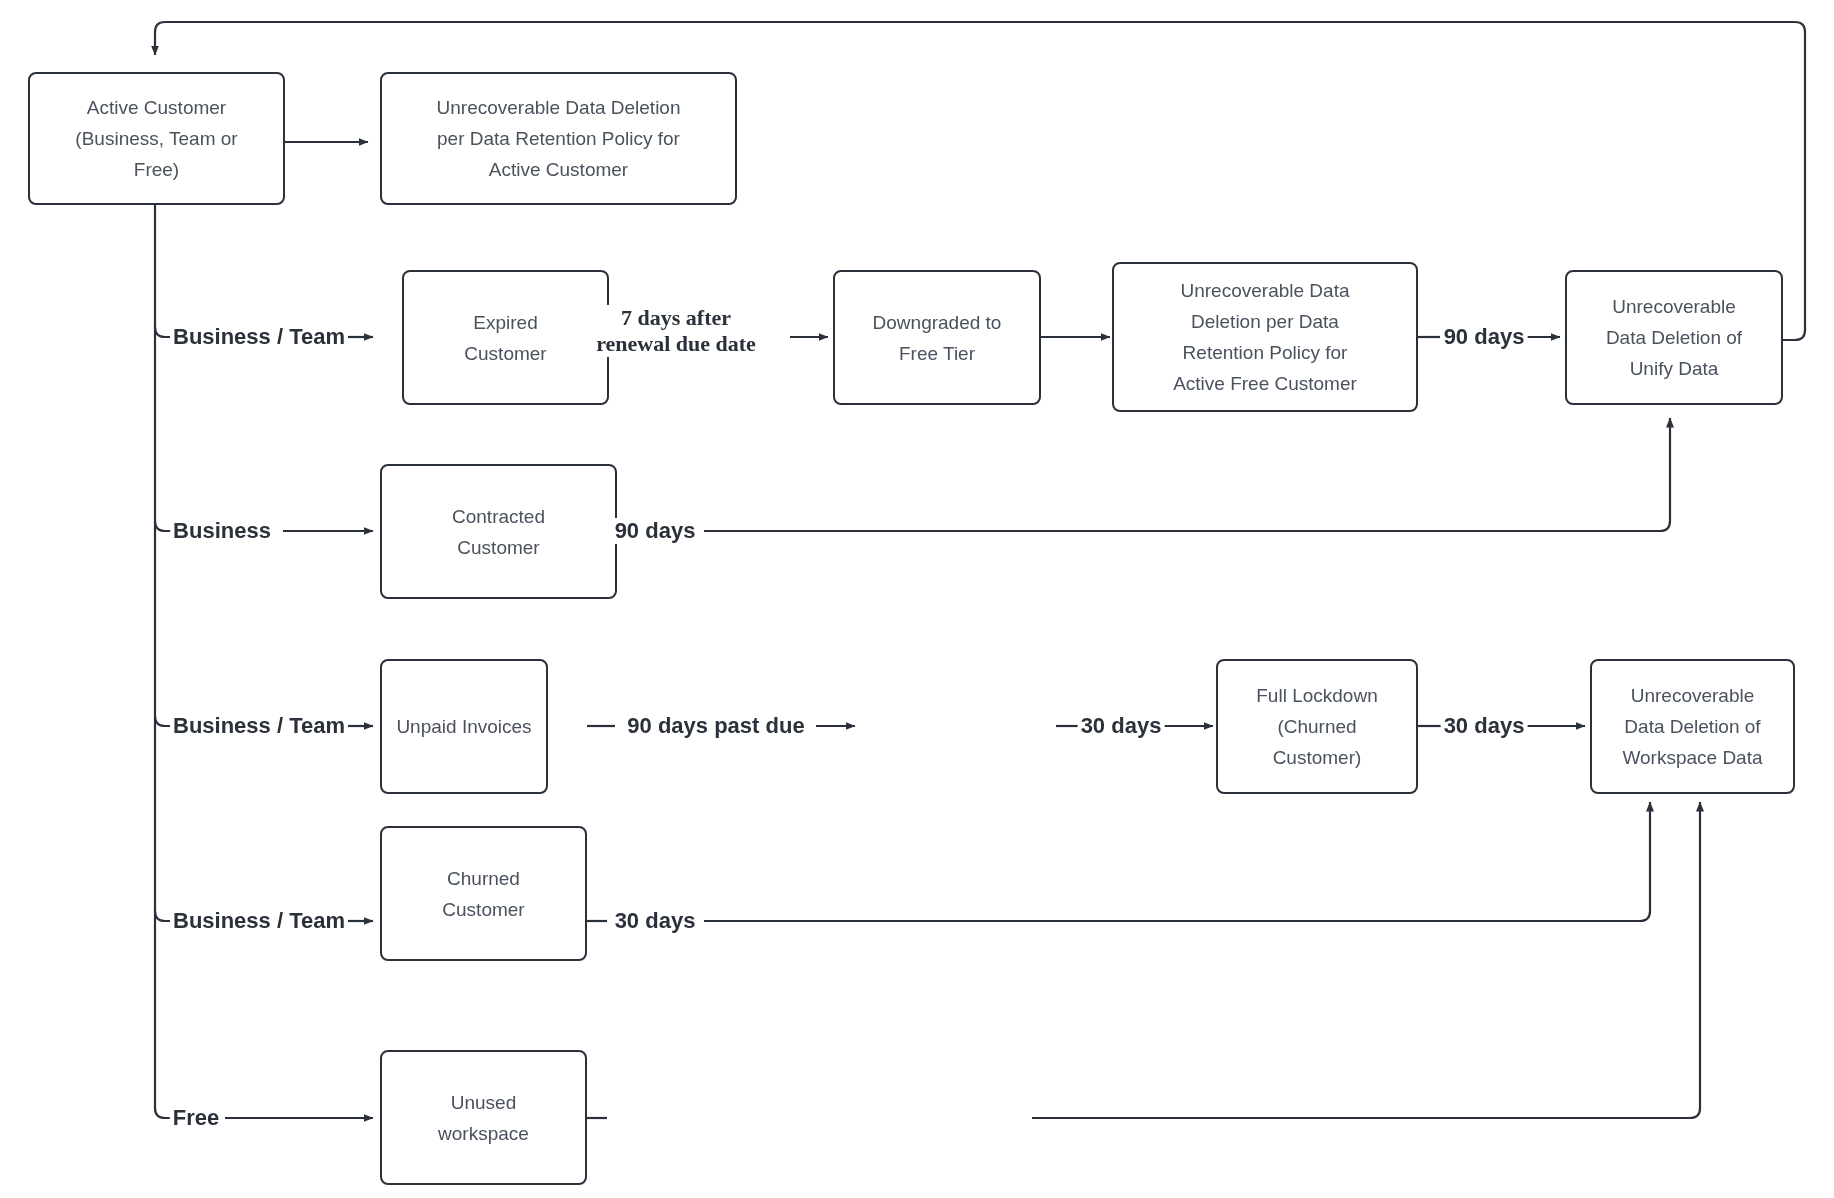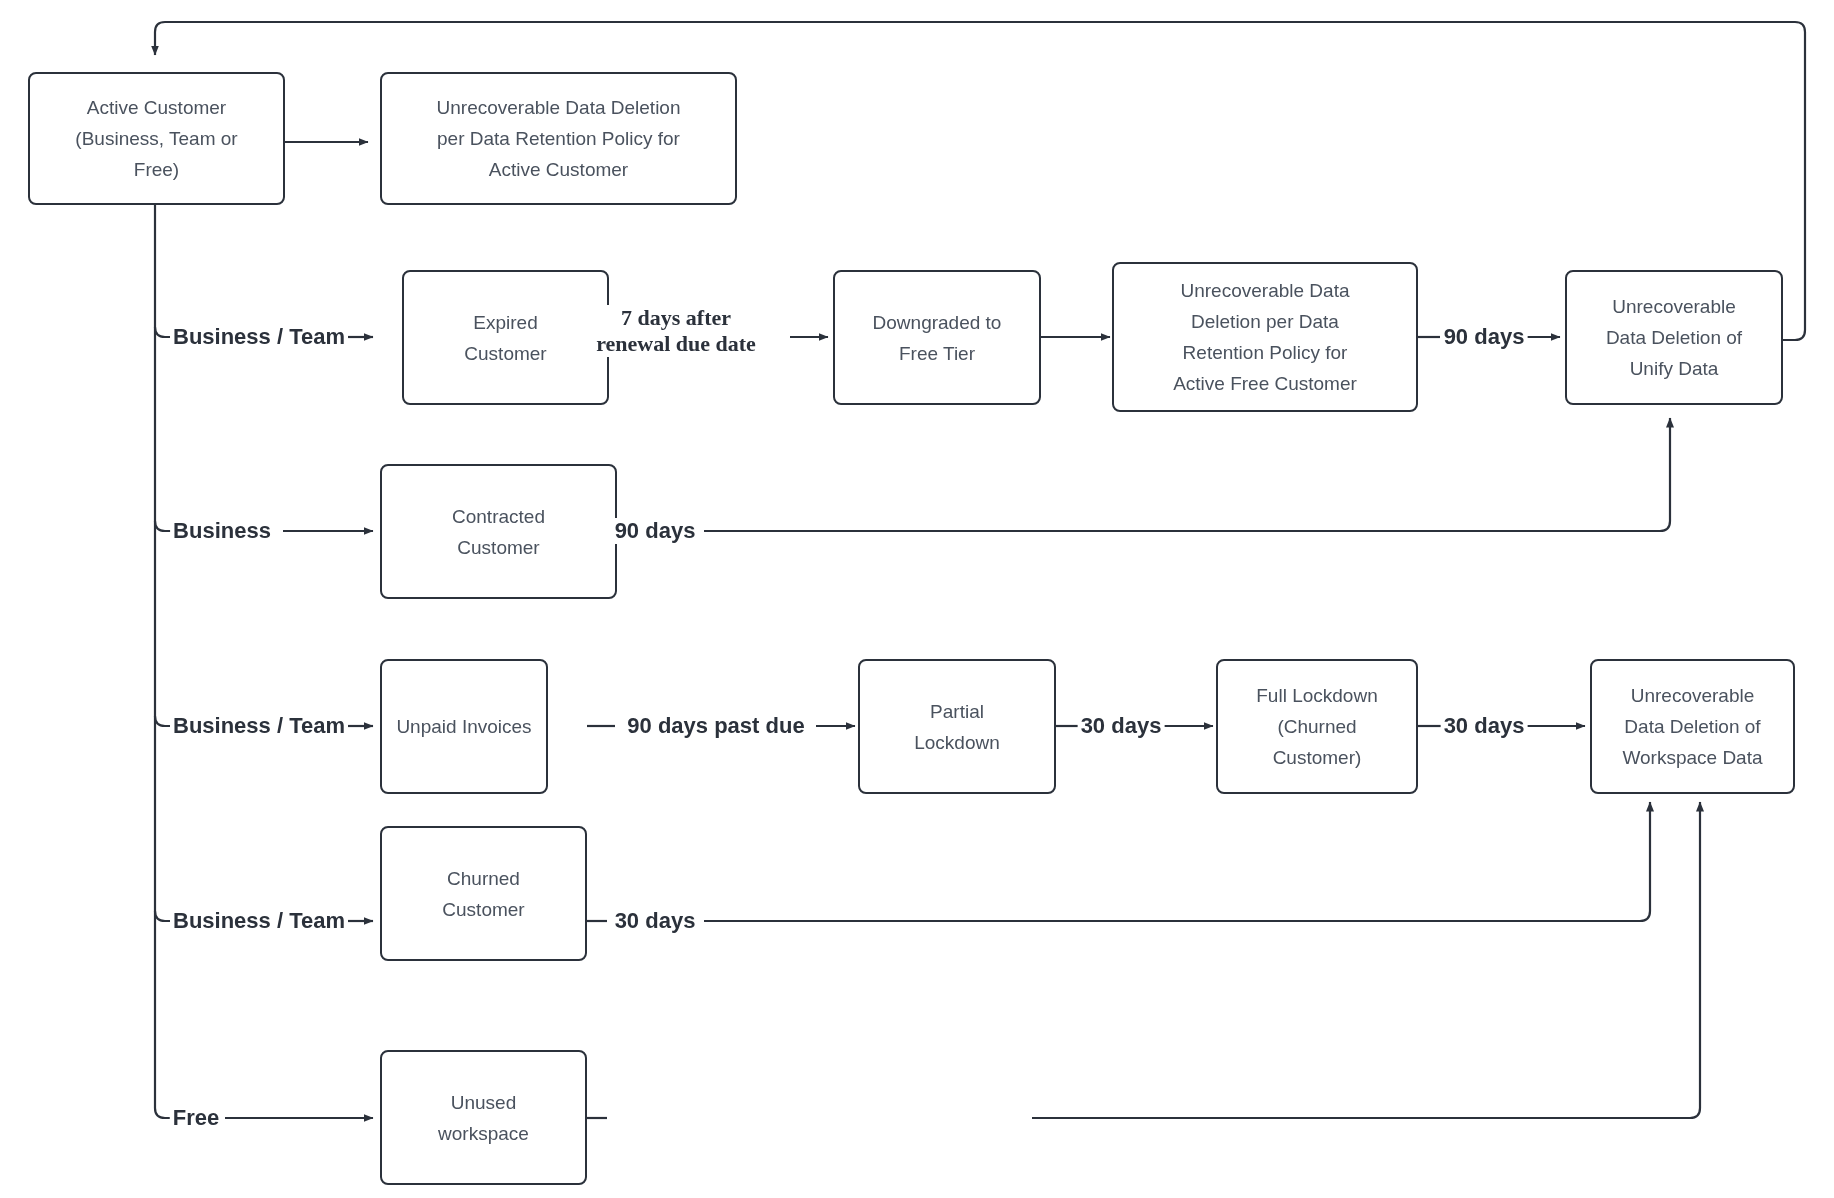--- a/index.html
+++ b/index.html
@@ -133,22 +133,20 @@
 
   <div class="node" style="left:1565px; top:270px; width:218px; height:135px;">Unrecoverable
 Data Deletion of
 Unify Data</div>
 
   <div class="node" style="left:380px; top:464px; width:237px; height:135px;">Contracted
 Customer</div>
 
   <div class="node" style="left:380px; top:659px; width:168px; height:135px;">Unpaid Invoices</div>
 
-  <div class="node" style="left:858px; top:659px; width:198px; height:135px;">Partial
-Lockdown</div>
 
   <div class="node" style="left:1216px; top:659px; width:202px; height:135px;">Full Lockdown
 (Churned
 Customer)</div>
 
   <div class="node" style="left:1590px; top:659px; width:205px; height:135px;">Unrecoverable
 Data Deletion of
 Workspace Data</div>
 
   <div class="node" style="left:380px; top:826px; width:207px; height:135px;">Churned

